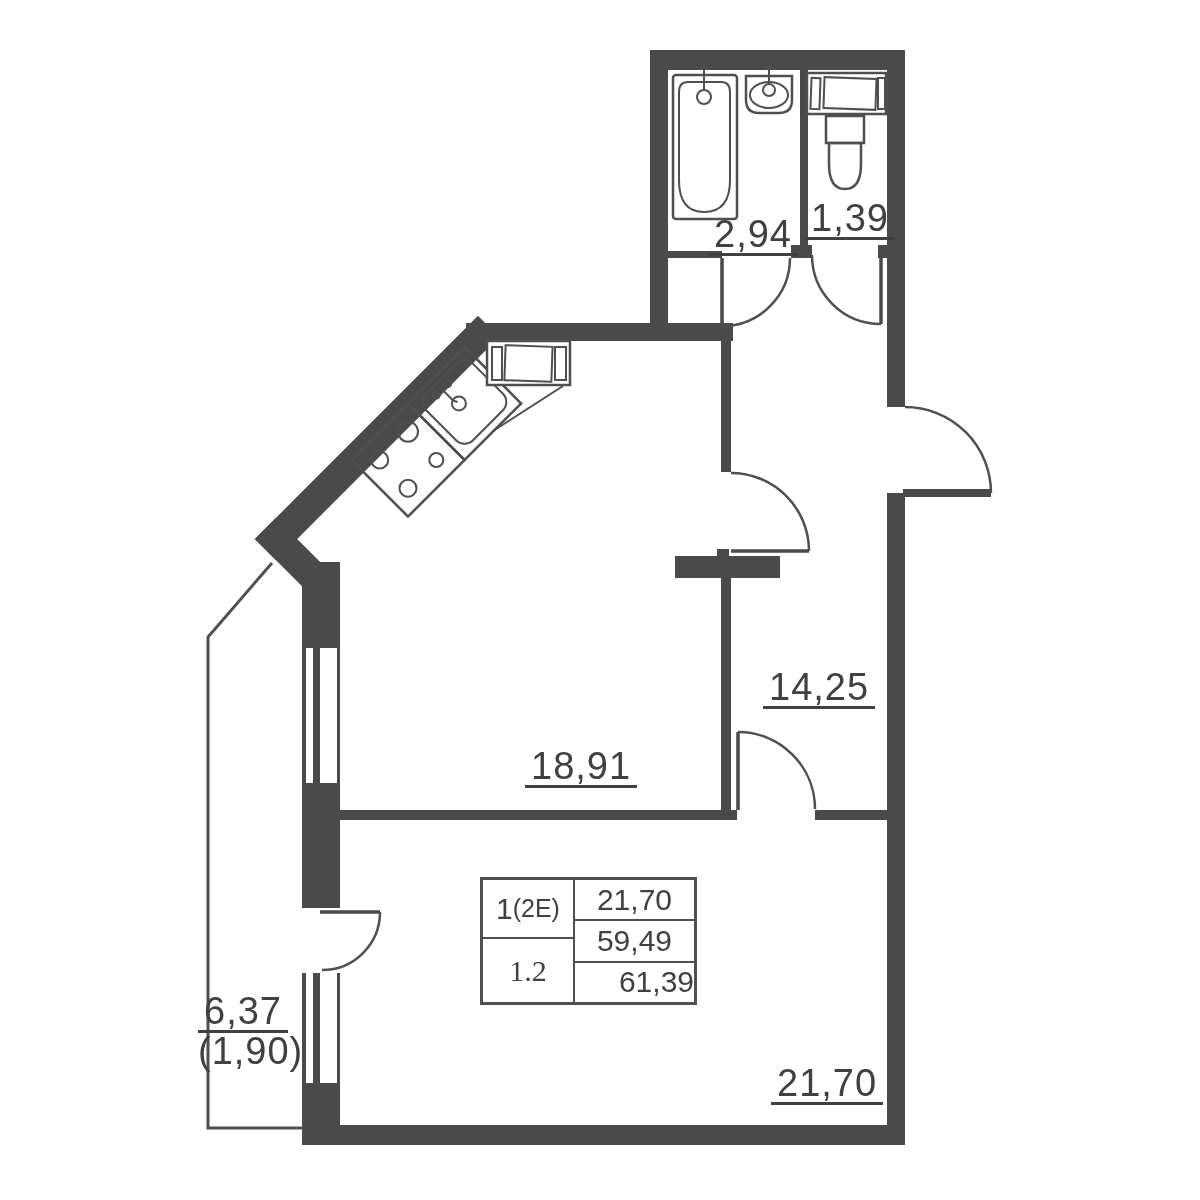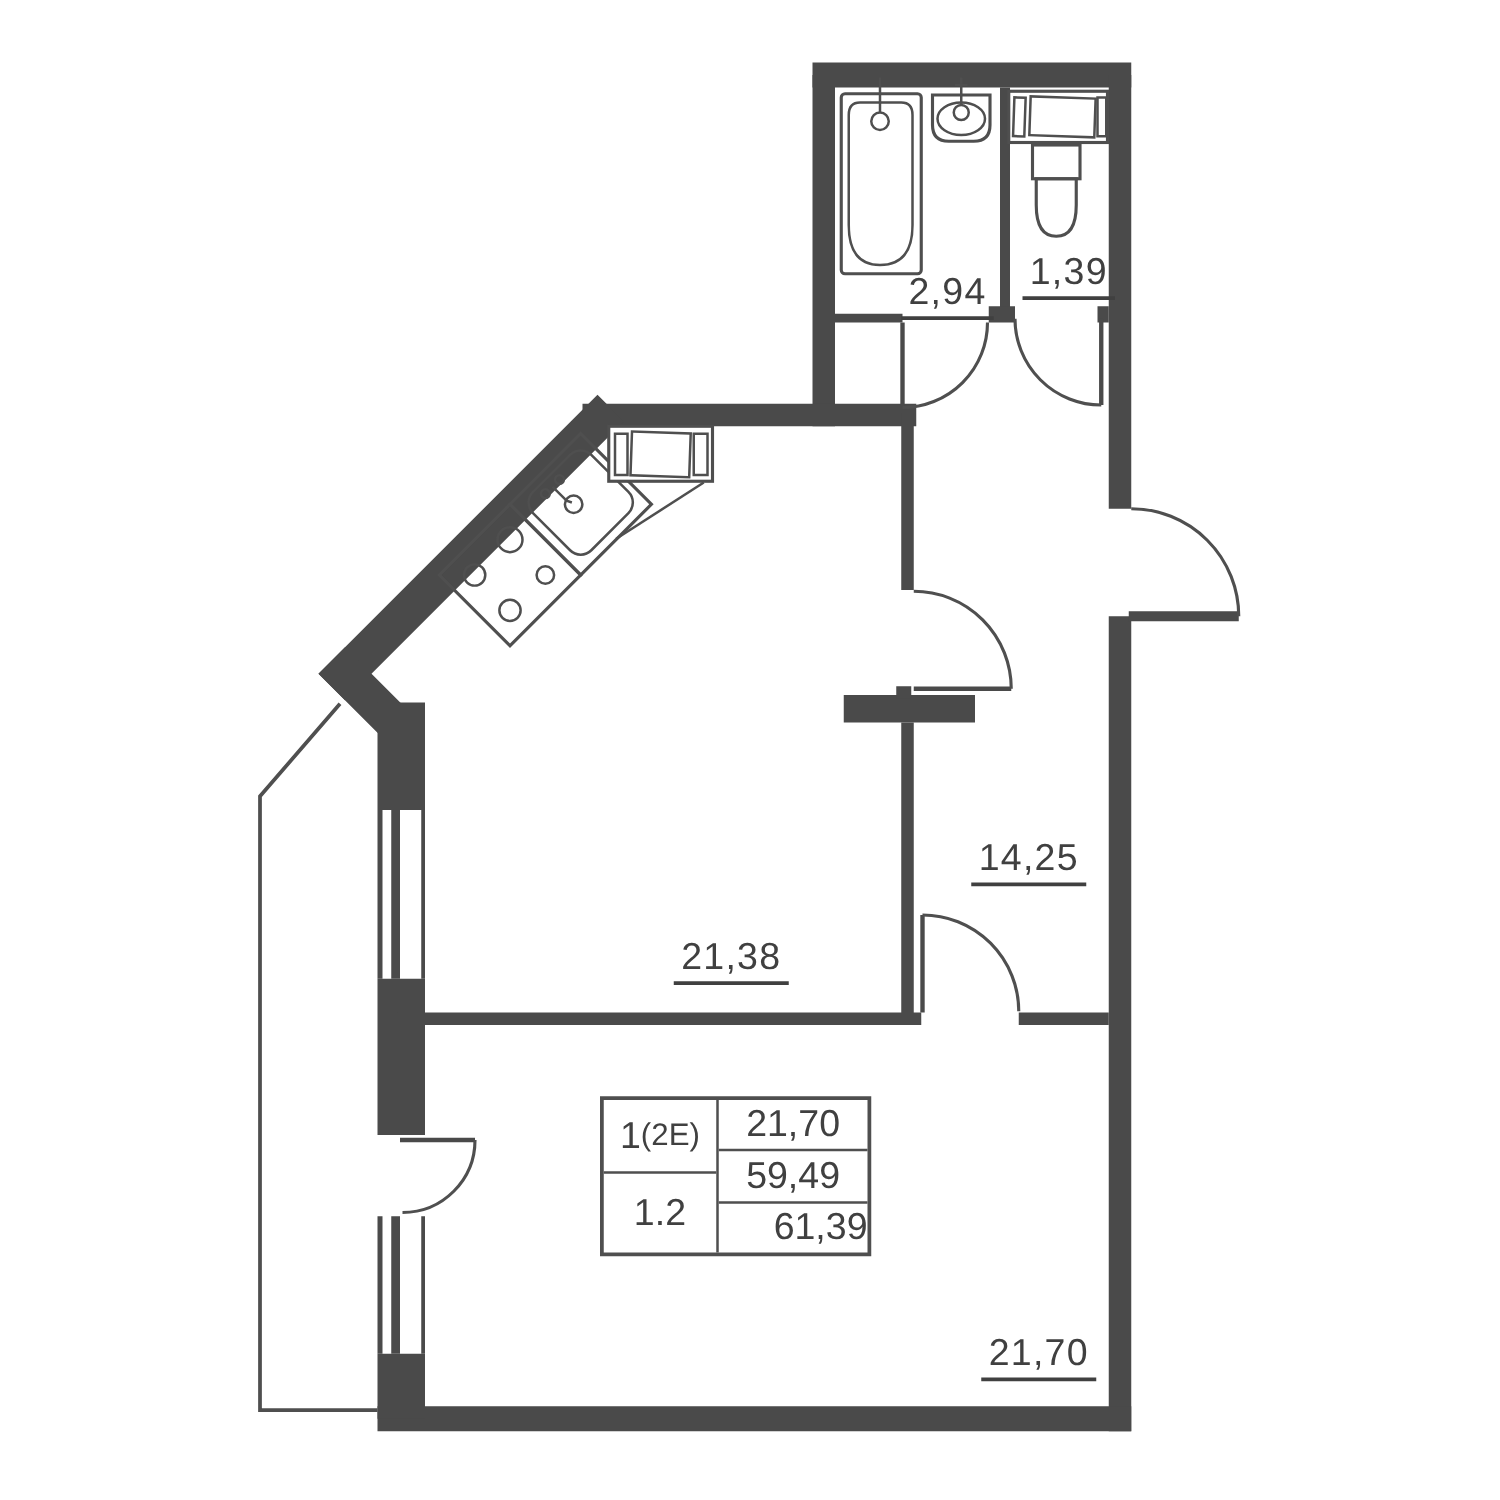--- a/index.html
+++ b/index.html
@@ -18,32 +18,32 @@
   .w{fill:var(--walls);stroke:none;}
   .wstroke{stroke:var(--walls);fill:none;}
   .arc{stroke:var(--lines);stroke-width:2.5;fill:none;}
   .leaf{stroke:var(--walls);stroke-width:3.5;fill:none;}
   .fx{stroke:var(--lines);stroke-width:2.5;fill:#ffffff;}
   .fxn{stroke:var(--lines);stroke-width:2.5;fill:none;}
   .fxthin{stroke:var(--lines);stroke-width:2;fill:none;}
   .thinline{stroke:var(--lines);stroke-width:3;fill:none;}
   
   .room-label{
-    position:absolute;color:var(--text);font-size:30px;line-height:36px;
-    text-align:center;letter-spacing:1px;white-space:nowrap;
+    position:absolute;color:var(--text);font-size:38px;line-height:36px;
+    letter-spacing:1px;white-space:nowrap;
   }
   .room-label .ul{display:inline-block;border-bottom:3px solid var(--text);padding:0 6px 1px 6px;}
   
   .info-table{
     position:absolute;left:480px;top:877px;width:211px;height:122px;
     border:3px solid var(--lines);display:flex;background:#ffffff;color:var(--text);
   }
   .info-table .col-left{width:92px;border-right:2.5px solid var(--lines);display:flex;flex-direction:column;}
   .info-table .col-left .cell.top{height:57px;border-bottom:2.5px solid var(--lines);}
-  .info-table .col-left .cell.bottom{flex:1;}
+  .info-table .col-left .cell.bottom{flex:1;font-family:Liberation Serif, serif;}
   .info-table .col-right{flex:1;display:flex;flex-direction:column;}
   .info-table .col-right .cell{flex:1;border-bottom:2.5px solid var(--lines);}
   .info-table .col-right .cell:last-child{border-bottom:none;padding-left:44px;}
   .cell{display:flex;align-items:center;justify-content:center;font-size:30px;}
   .cell .small{font-size:25px;text-align:right;}
 </style>
 </head>
 <body>
 
 <div class="stage">
@@ -194,27 +194,31 @@
 
   <div class="room-label" style="left:805px;top:200px;width:100px;text-decoration:underline;">
     <span class="ul">1,39</span>
   </div>
 
   <div class="room-label" style="left:763px;top:669px;width:120px;">
     <span class="ul">14,25</span>
   </div>
 
   <div class="room-label" style="left:525px;top:748px;width:120px;">
-    <span class="ul">21,38</span>
+    <span class="ul">18,91</span>
   </div>
 
   <div class="room-label" style="left:771px;top:1065px;width:120px;">
     <span class="ul">21,70</span>
   </div>
 
+  <div class="room-label" style="left:198px;top:993px;width:110px;">
+    <span class="ul">6,37</span><br>
+    <span>(1,90)</span>
+  </div>
 
   <div class="info-table">
     <div class="col-left">
       <div class="cell top">
         <span>1</span>
           <span class="small">(2E)</span>
       </div>
       <div class="cell bottom">
         <span>1.2</span>
       </div>

